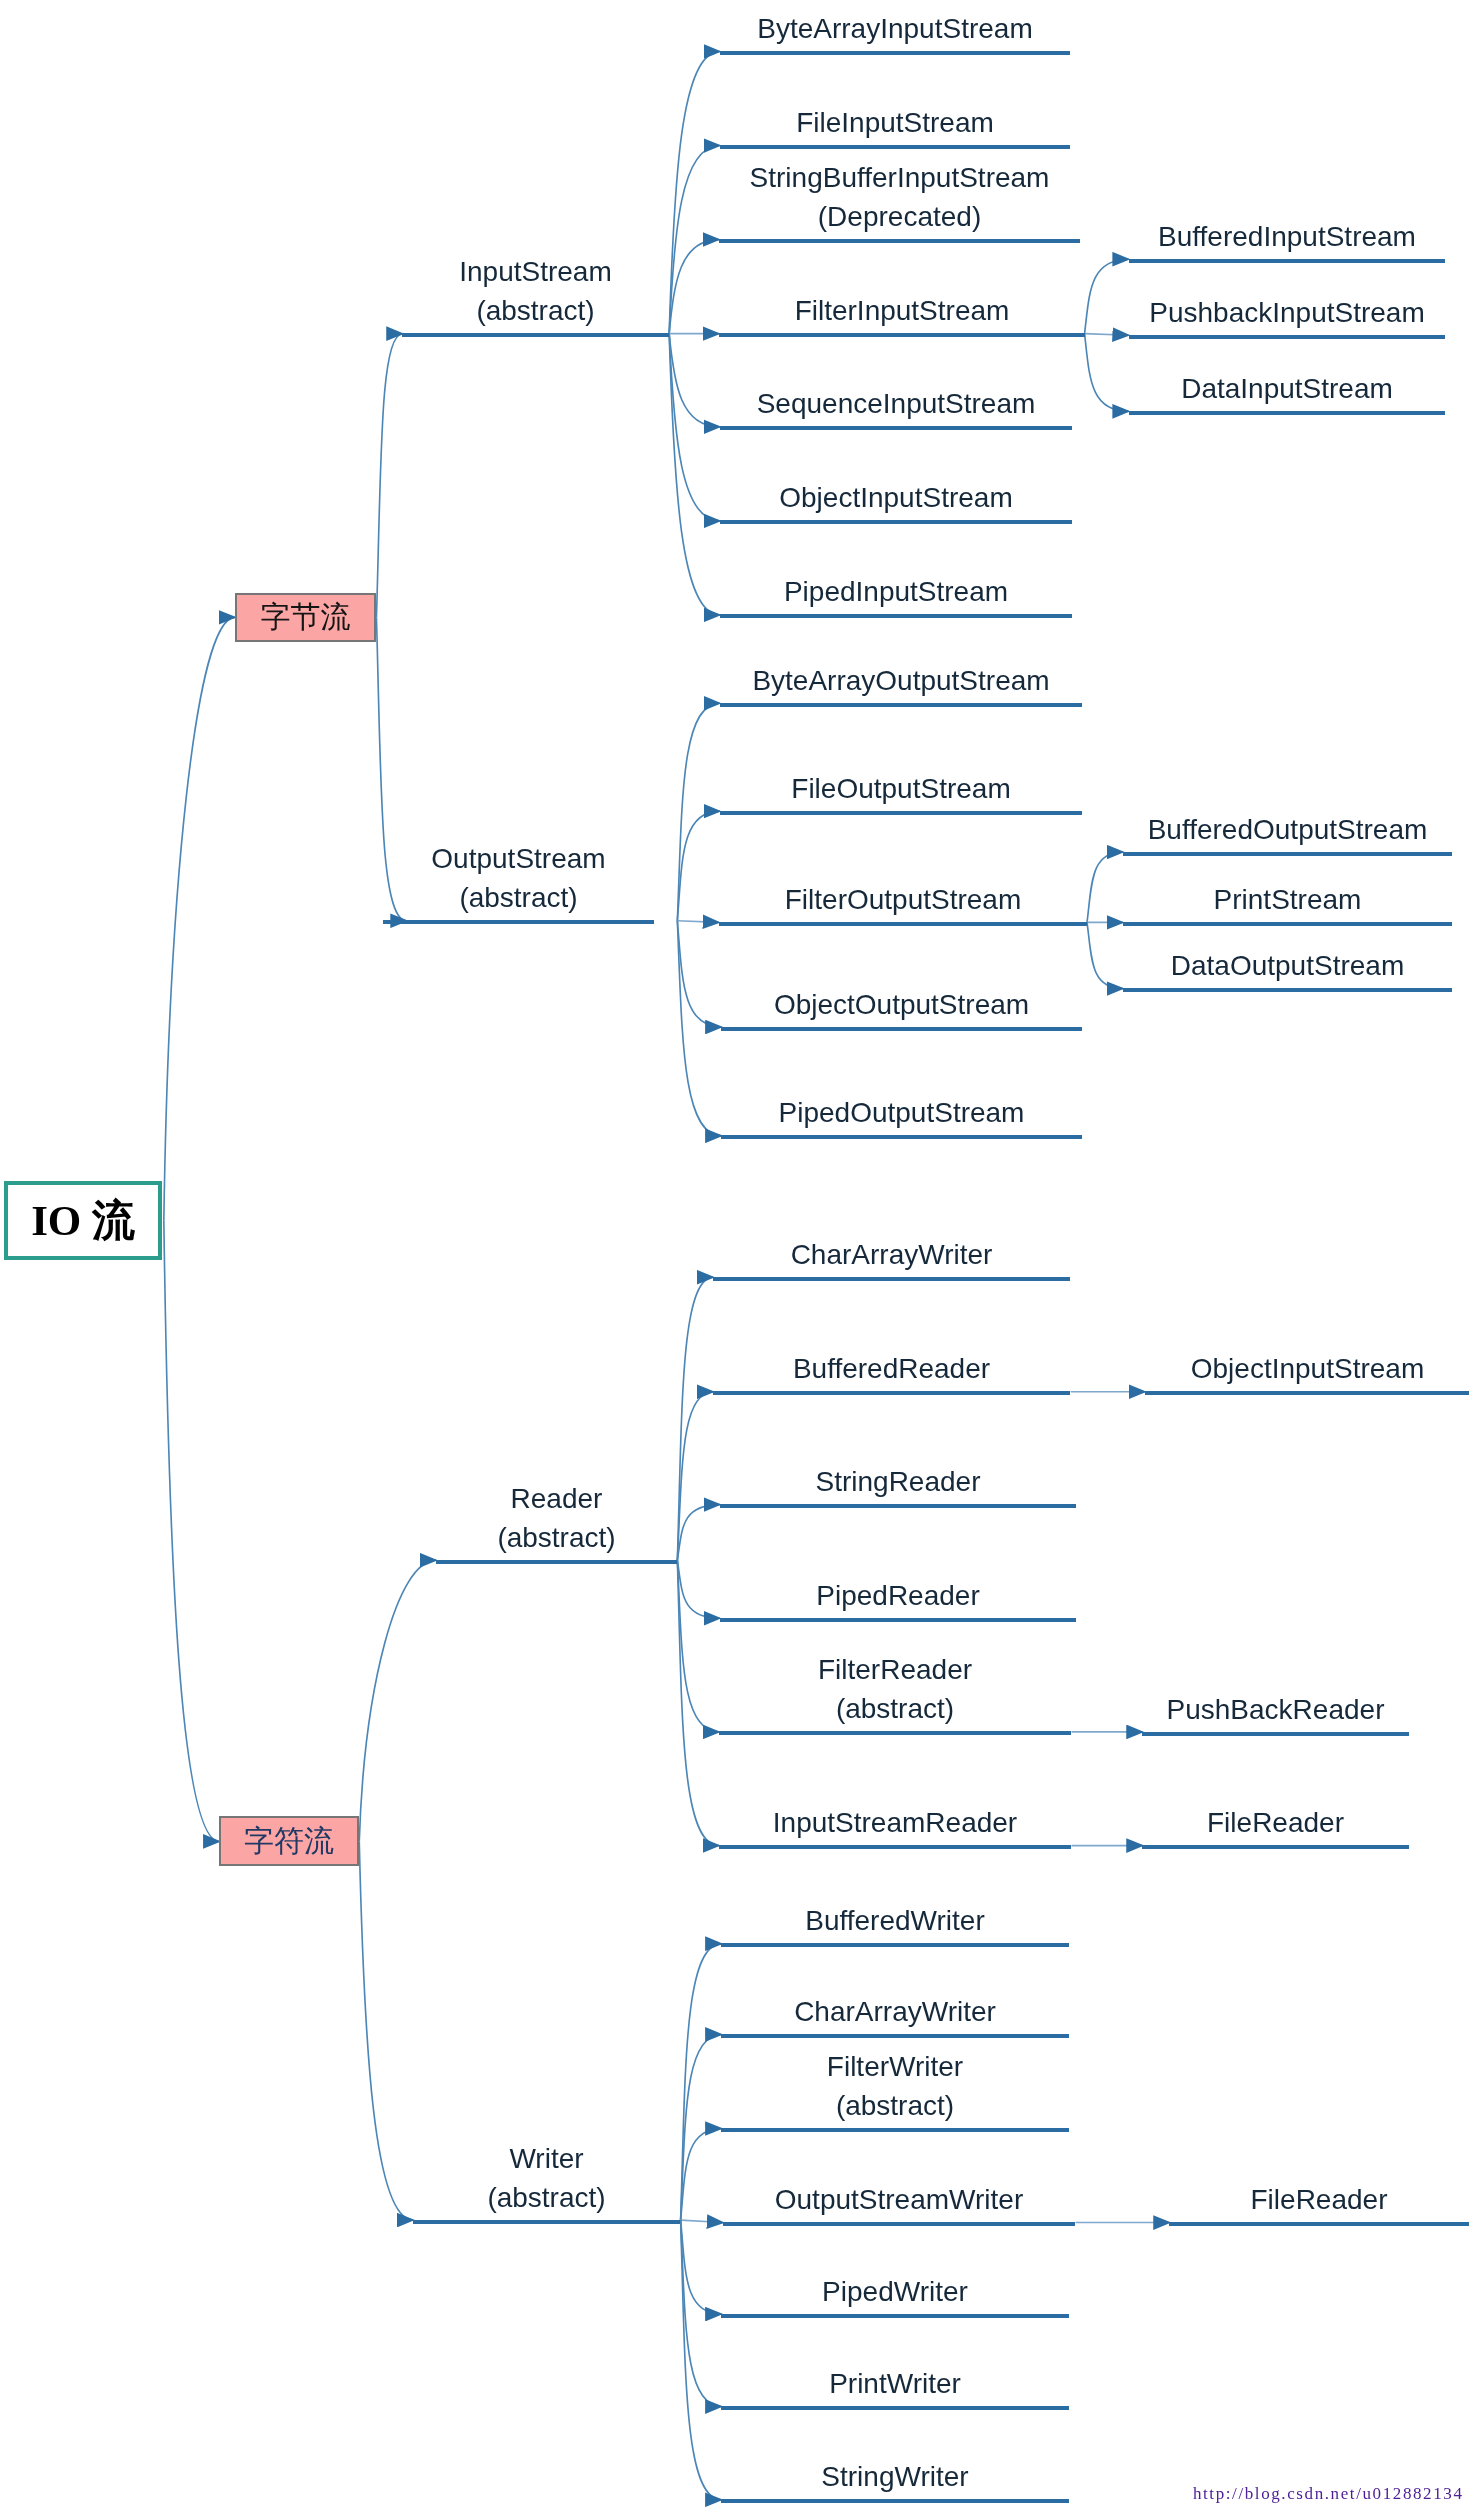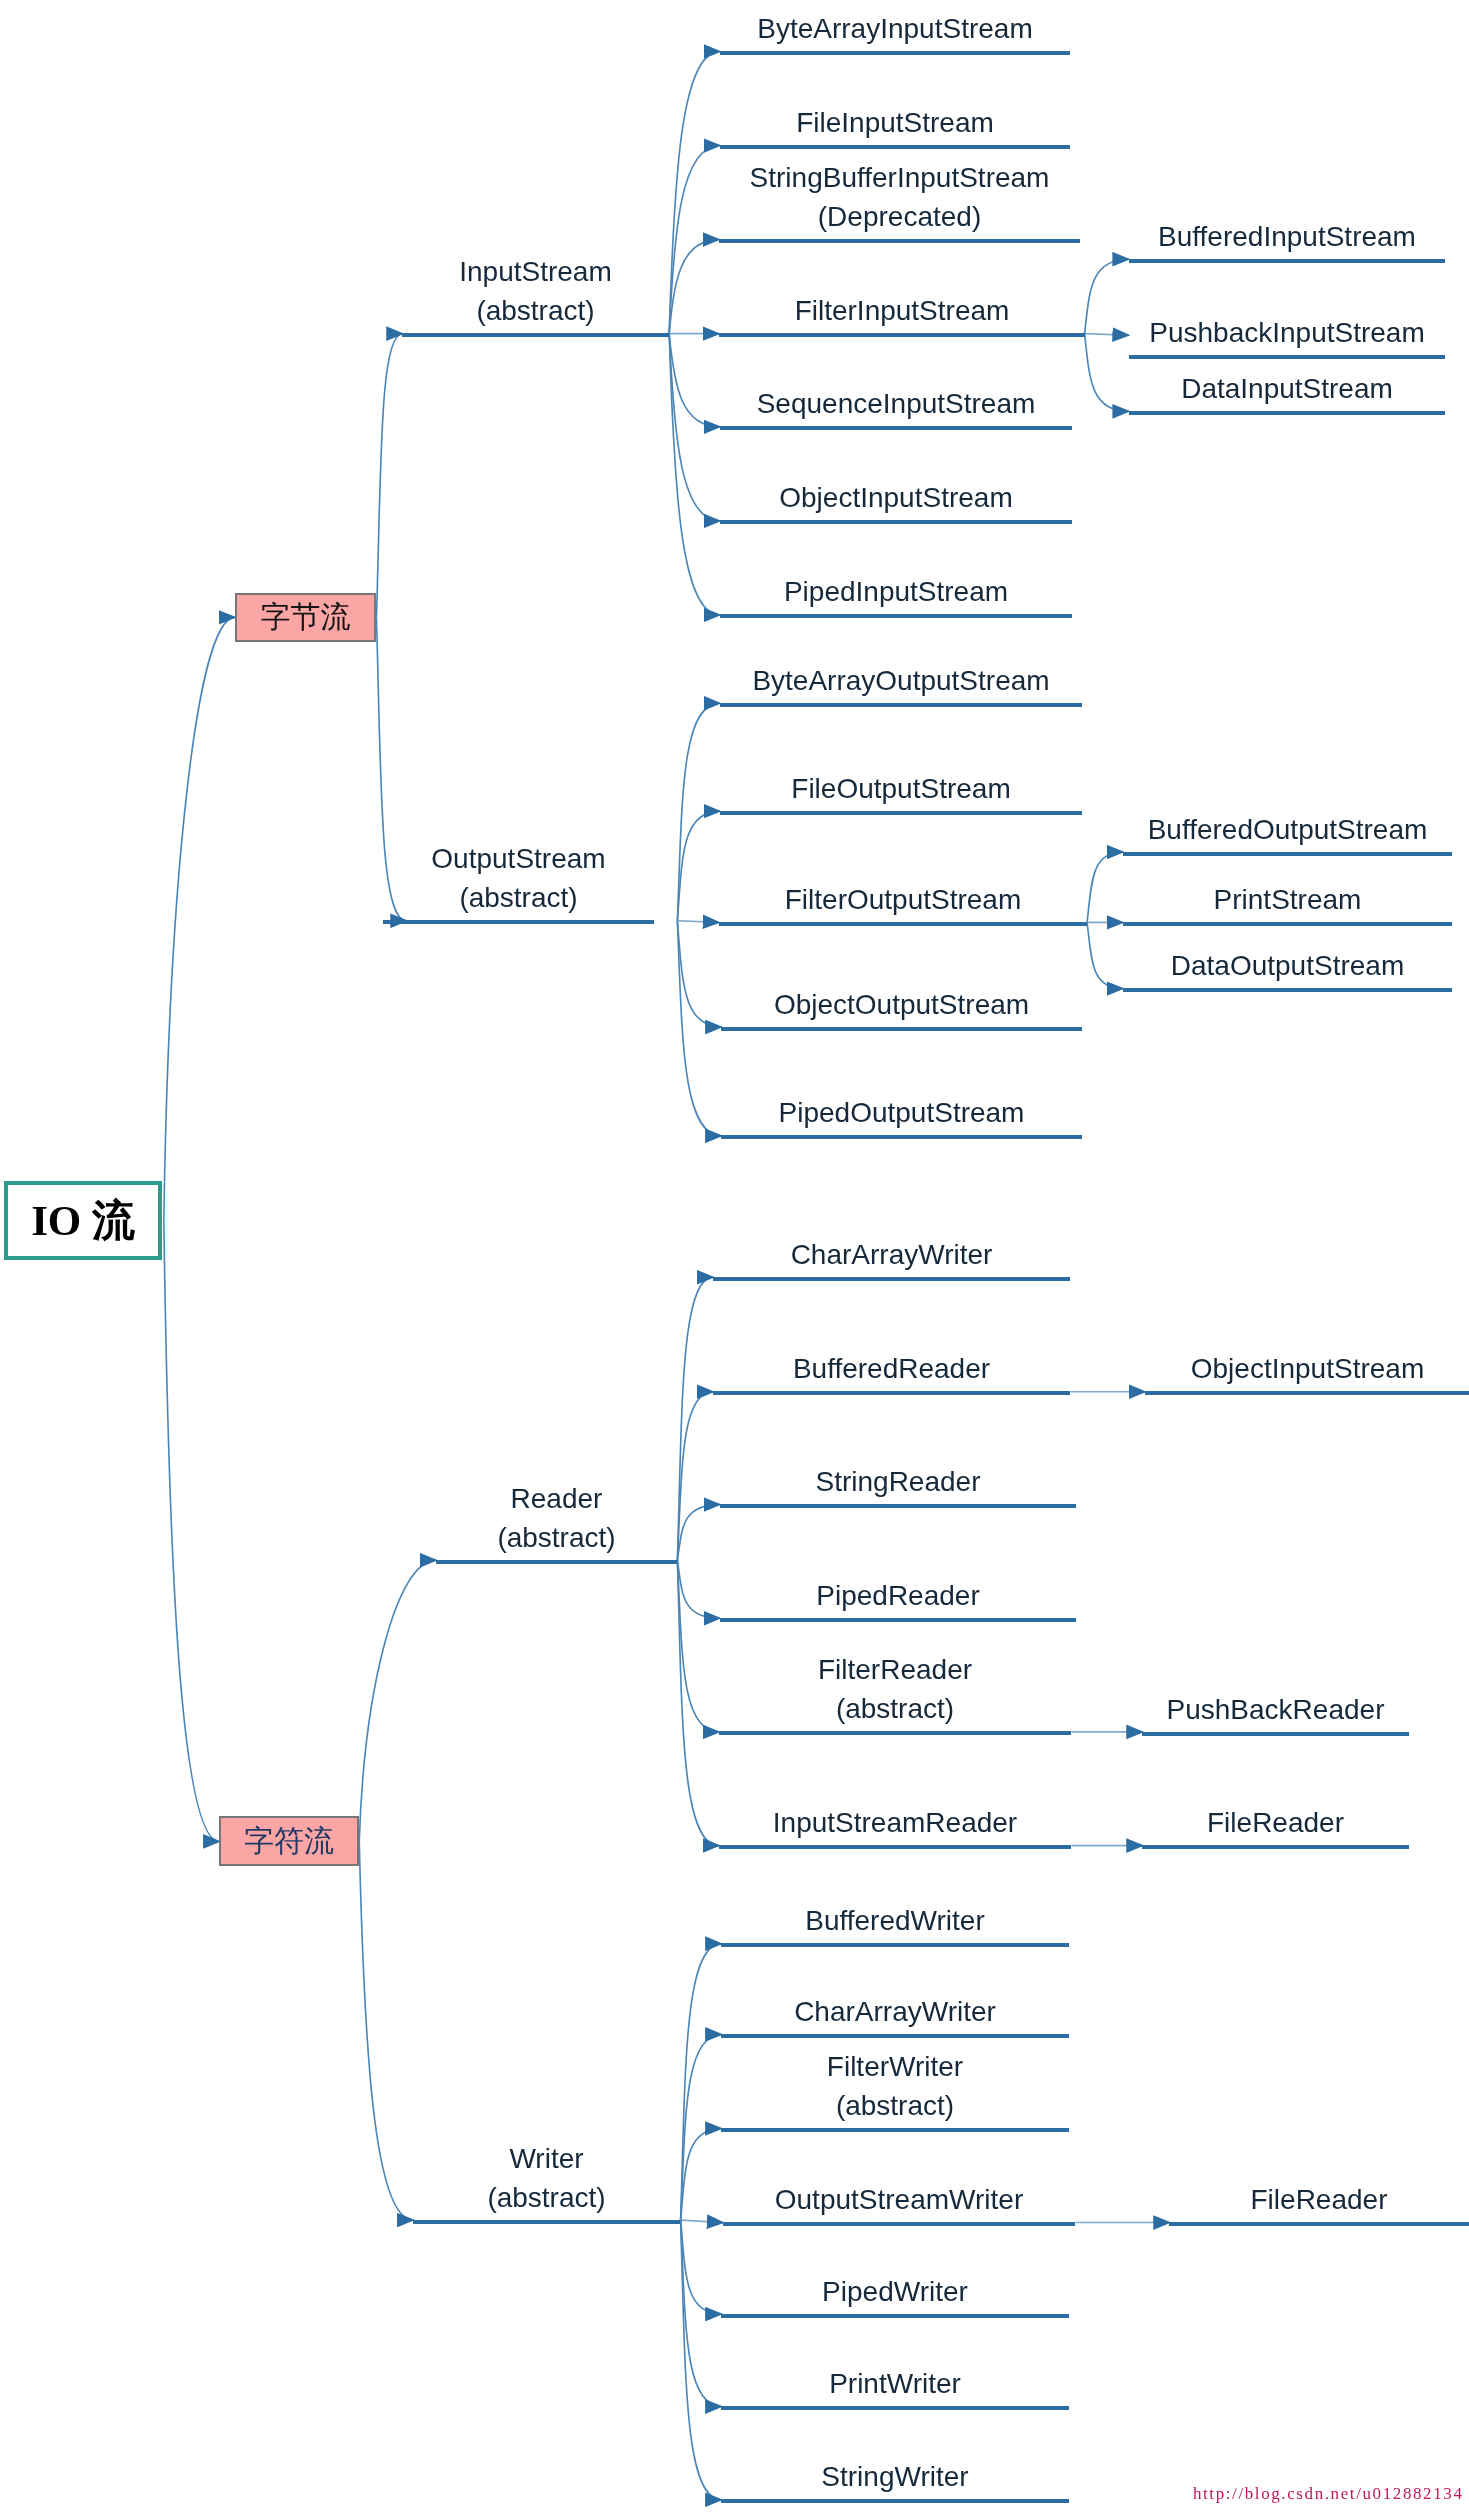--- a/index.html
+++ b/index.html
@@ -111,21 +111,21 @@
       </div>
       <div class="node" style="left: 720px; width: 352px; top: 478px; border-bottom-color: rgb(43, 108, 163);">
         <span class="ln">ObjectInputStream</span>
       </div>
       <div class="node" style="left: 720px; width: 352px; top: 572px; border-bottom-color: rgb(43, 108, 163);">
         <span class="ln">PipedInputStream</span>
       </div>
       <div class="node" style="left: 1129px; width: 316px; top: 217px; border-bottom-color: rgb(43, 108, 163);">
         <span class="ln">BufferedInputStream</span>
       </div>
-      <div class="node" style="left: 1129px; width: 316px; top: 293px; border-bottom-color: rgb(43, 108, 163); margin-top: 20px;">
+      <div class="node" style="left: 1129px; width: 316px; top: 293px; border-bottom-color: rgb(43, 108, 163);">
         <span class="ln">PushbackInputStream</span>
       </div>
       <div class="node" style="left: 1129px; width: 316px; top: 369px; border-bottom-color: rgb(43, 108, 163);">
         <span class="ln">DataInputStream</span>
       </div>
       <div class="node" style="left: 383px; width: 271px; top: 839px; border-bottom-color: rgb(43, 108, 163);">
         <span class="ln">OutputStream</span>
         <span class="ln">(abstract)</span>
       </div>
       <div class="node" style="left: 720px; width: 362px; top: 661px; border-bottom-color: rgb(43, 108, 163);">
@@ -208,15 +208,15 @@
         <span class="ln">PrintWriter</span>
       </div>
       <div class="node" style="left: 721px; width: 348px; top: 2457px; border-bottom-color: rgb(43, 108, 163);">
         <span class="ln">StringWriter</span>
       </div>
       <div class="node" style="left: 1169px; width: 300px; top: 2180px; border-bottom-color: rgb(43, 108, 163);">
         <span class="ln">FileReader</span>
       </div>
     </div>
 
-  <div class="watermark" style="color: #be185d; margin-left: 44px;">http://blog.csdn.net/u012882134</div>
+  <div class="watermark" style="color: #4c1d95; margin-left: 44px;">http://blog.csdn.net/u012882134</div>
 </div>
 
 
 </body></html>

